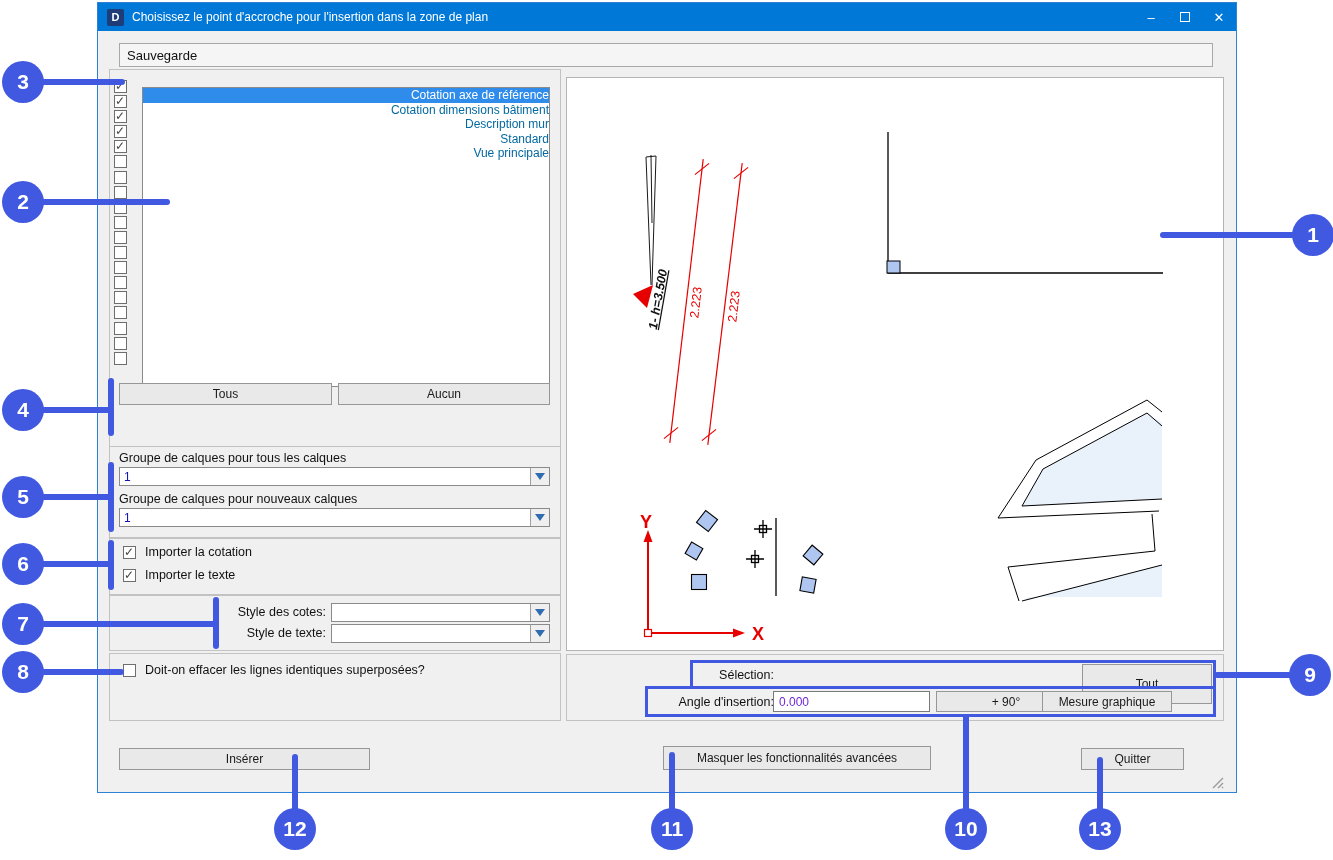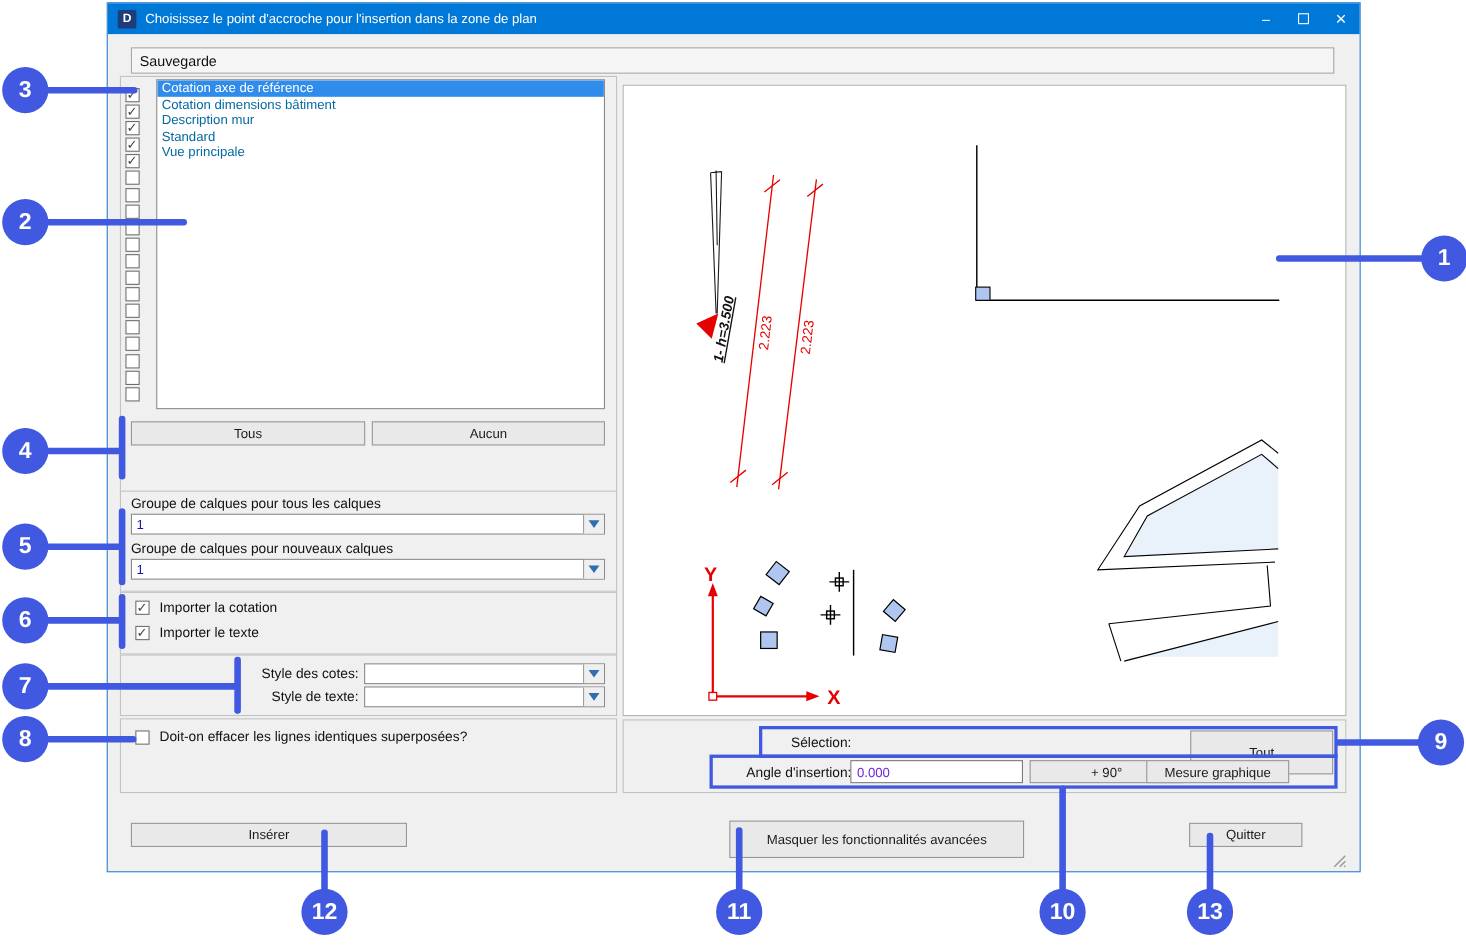--- a/index.html
+++ b/index.html
@@ -31,22 +31,22 @@
          color:#1414b8;display:flex;align-items:center;padding-left:4px;}
   .combo .dd{position:absolute;right:0;top:0;bottom:0;width:19px;background:#efefef;
              border-left:1px solid #a0a0a0;display:flex;align-items:center;justify-content:center;}
   .arrow-down{width:0;height:0;border-left:5px solid transparent;border-right:5px solid transparent;
               border-top:7px solid #2f6cb0;}
   .textinput{position:absolute;background:#fff;border:1px solid #7a7a7a;font-size:12px;
              color:#6d28d9;padding-left:5px;}
 
   
   .cb-col{position:absolute;left:16px;top:77px;display:flex;flex-direction:column;gap:2.1px;}
-  .listbox{position:absolute;left:44px;top:69px;width:408px;height:300px;background:#fff;
-           border:1px solid #8a8a8a;overflow:hidden;}
+  .listbox{position:absolute;left:44px;top:84px;width:408px;height:300px;background:#fff;
+           border:1px solid #8a8a8a;overflow:hidden;text-align:right;}
   .list-item{height:14.6px;font-size:12px;line-height:14.6px;padding-left:4px;color:#0369a1;white-space:nowrap;}
   .list-item.selected{background:#2f8ceb;color:#fff;}
 
   
   .preview{position:absolute;left:468px;top:74px;width:658px;height:574px;background:#fff;
            border:1px solid #b4b4b4;}
 
   
   .grip{position:absolute;left:1112px;top:772px;width:15px;height:15px;}
 
@@ -215,21 +215,21 @@
 
     <div class="panelbox" style="left:468px;top:651px;width:658px;height:67px;"></div>
     <span class="label" style="left:528px;top:665px;width:148px;text-align:right;">Sélection:</span>
     <div class="btn" style="left:984px;top:661px;width:130px;height:40px;">Tout</div>
     <span class="label" style="left:528px;top:692px;width:148px;text-align:right;">Angle d'insertion:</span>
     <input class="textinput" style="left: 675px; top: 688px; width: 157px; height: 21px;" value="0.000">
     <div class="btn" style="left:838px;top:688px;width:140px;height:21px;">+ 90°</div>
     <div class="btn" style="left:944px;top:688px;width:130px;height:21px;">Mesure graphique</div>
 
     <div class="btn" style="left:21px;top:745px;width:251px;height:22px;">Insérer</div>
-    <div class="btn" style="left:565px;top:743px;width:268px;height:34px;">Masquer les fonctionnalités avancées</div>
+    <div class="btn" style="left:565px;top:743px;width:268px;height:24px;">Masquer les fonctionnalités avancées</div>
     <div class="btn" style="left:983px;top:745px;width:103px;height:22px;">Quitter</div>
 
     <svg class="grip" viewBox="0 0 15 15">
       <path d="M13,3 L3,13 M13,8 L8,13 M13,12 L12,13" stroke="#9a9a9a" stroke-width="1.4" fill="none"></path>
     </svg>
   </div>
 
   <div class="hline" style="left:1160px;top:232px;width:135px;height:6px;"></div>
   <div class="hline" style="left:40px;top:199px;width:130px;height:6px;"></div>
   <div class="hline" style="left:40px;top:79px;width:85px;height:6px;"></div>

